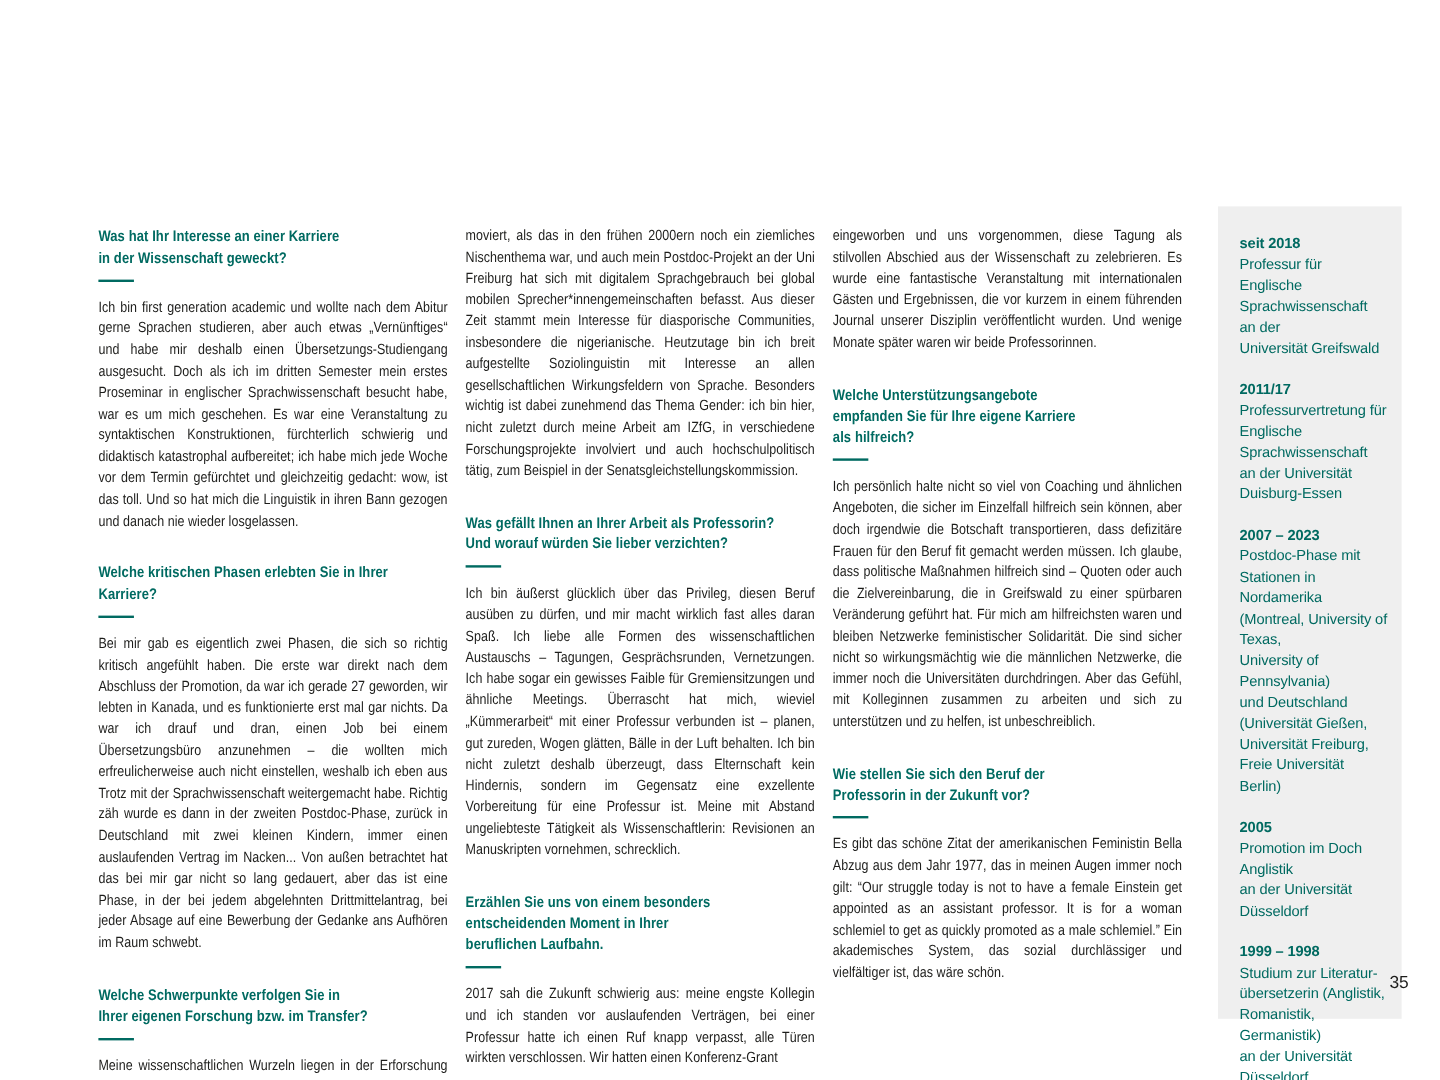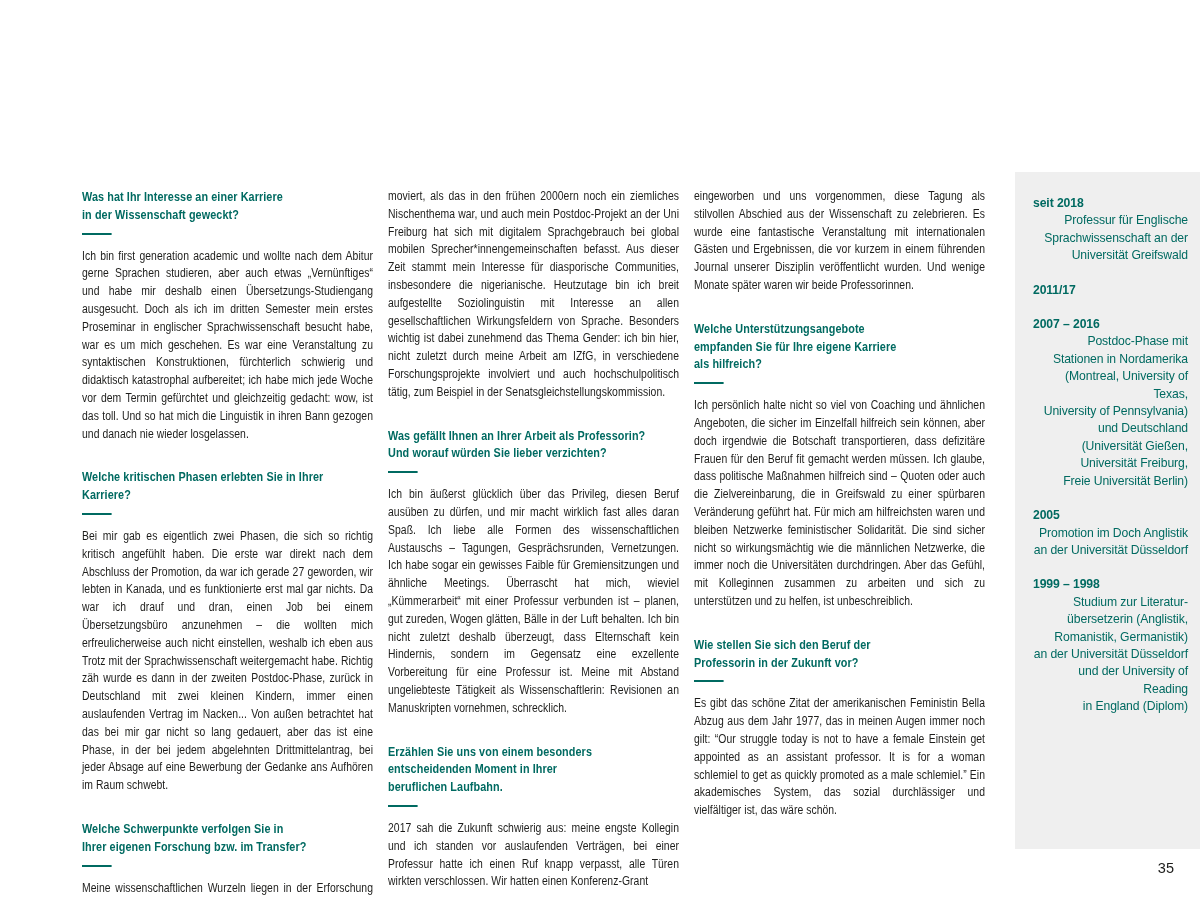--- a/index.html
+++ b/index.html
@@ -52,39 +52,39 @@
     letter-spacing: 0.05px;
     text-align: justify;
   }
   .a.last { margin-bottom: 0; }
 
   
   .sidebar {
     position: absolute;
     left: 1015px;
     top: 172px;
-    width: 185px;
+    width: 153px;
     height: 677px;
     background: var(--sidebar-bg);
     box-sizing: border-box;
     padding: 23px 12px 0 18px;
   }
   .cv-entry {
     margin: 0 0 17px 0;
     color: var(--accent);
     font-size: 12.2px;
     line-height: 17.4px;
     letter-spacing: -0.1px;
   }
   .cv-period { font-weight: bold; }
-  .cv-details { white-space: pre-line; text-align: right; }
+  .cv-details { white-space: pre-line; }
 
   .page-number {
     position: absolute;
-    top: 859px;
+    top: 810px;
     right: 26px;
     color: var(--ink);
     font-size: 14.5px;
     line-height: 18px;
   }
 </style>
 </head>
 <body style="--accent: #006a61; --ink: #1d1d1b; --sidebar-bg: #efefef;">
 
 <section class="col col-1">
@@ -135,23 +135,27 @@
 
 <aside class="sidebar">
   <div class="cv-entry">
     <div class="cv-period">seit 2018</div>
     <div class="cv-details">Professur für Englische
 Sprachwissenschaft an der
 Universität Greifswald</div>
   </div>
   <div class="cv-entry">
     <div class="cv-period">2011/17</div>
+    <div class="cv-details">Professurvertretung für
+Englische Sprachwissenschaft
+an der Universität
+Duisburg-Essen</div>
   </div>
   <div class="cv-entry">
-    <div class="cv-period">2007 – 2016</div>
+    <div class="cv-period">2007 – 2023</div>
     <div class="cv-details">Postdoc-Phase mit
 Stationen in Nordamerika
 (Montreal, University of Texas,
 University of Pennsylvania)
 und Deutschland
 (Universität Gießen,
 Universität Freiburg,
 Freie Universität Berlin)</div>
   </div>
   <div class="cv-entry">

